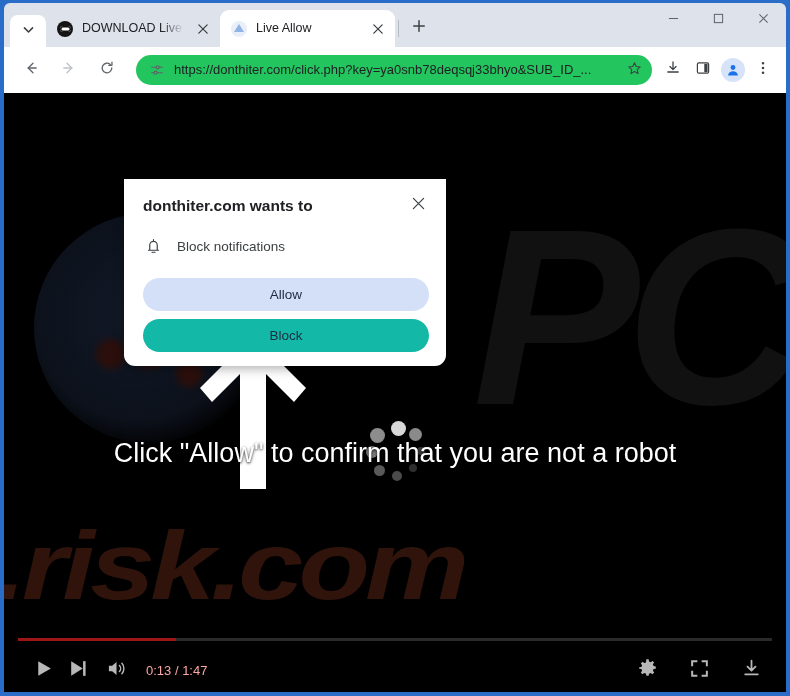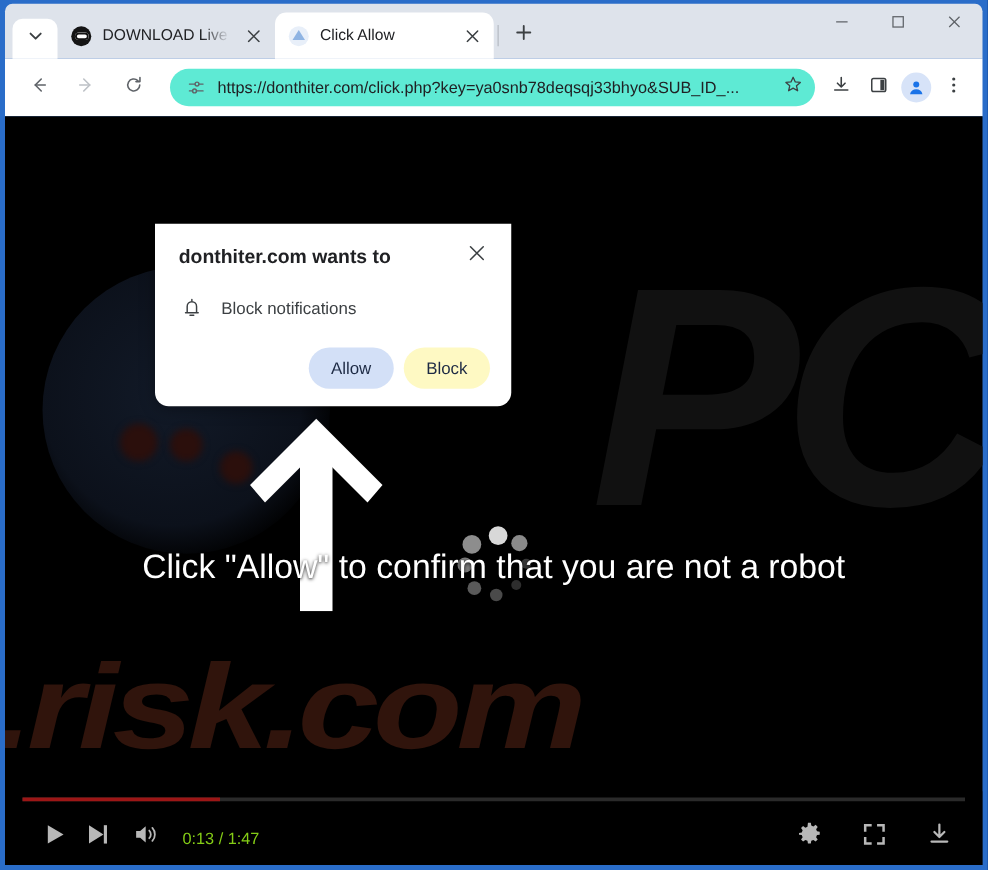--- a/index.html
+++ b/index.html
@@ -162,21 +162,21 @@
     border-radius: 50%;
     cursor: pointer;
     flex: 0 0 auto;
   }
   .tbbtn.nav { margin: 0 4px; }
   .tbbtn svg { width: 16px; height: 16px; }
 
   .omnibox {
     flex: 1 1 auto;
     height: 30px;
-    background: #5eead4;
+    background: #22c55e;
     border-radius: 16px;
     display: flex;
     align-items: center;
     padding: 0 6px 0 12px;
     margin: 0 6px 0 10px;
     min-width: 0;
     cursor: text;
   }
   .omni-lock {
     width: 17px; height: 17px;
@@ -333,33 +333,33 @@
   }
   .pbtn {
     width: 34px; height: 34px;
     display: flex; align-items: center; justify-content: center;
     cursor: pointer;
     flex: 0 0 auto;
   }
   .pbtn svg { width: 21px; height: 21px; }
   .pbtn.vol { margin-left: 6px; }
   .time {
-    color: #84cc16;
+    color: #fca5a5;
     font-size: 13px;
     margin-left: 12px;
     white-space: nowrap;
   }
   .spacer { flex: 1 1 auto; }
   .pbtn.right { margin-left: 18px; }
 
   
   .notif {
     position: absolute;
     left: 120px; top: 86px;
-    width: 285px;
+    width: 322px;
     background: #ffffff;
     border-radius: 0 0 11px 11px;
     box-shadow: 0 2px 12px rgba(0,0,0,.35);
     padding: 16px 17px 14px 19px;
     z-index: 40;
   }
   .notif-head {
     display: flex;
     align-items: flex-start;
   }
@@ -393,34 +393,35 @@
   .notif-bell svg { width: 15px; height: 16px; }
   .notif-perm-label {
     font-size: 13.5px;
     color: #3c4043;
   }
   .notif-actions {
     display: flex;
     justify-content: flex-end;
     gap: 8px;
     margin-top: 22px;
+    flex-direction: column;
   }
   .nbtn {
     min-width: 62px;
     height: 33px;
     border: none;
     border-radius: 17px;
     font-size: 13.5px;
     font-family: "Liberation Sans", sans-serif;
     color: #1d2a44;
     cursor: pointer;
     padding: 0 18px;
   }
   .nbtn.allow { background: #d3e0f7; }
-  .nbtn.block { background: #fef9c3; }
+  .nbtn.block { background: #14b8a6; }
 </style>
 </head>
 <body>
 
 <div class="window">
 
   <div class="tabstrip">
 
     <div class="tab-search">
       <span>
@@ -435,21 +436,21 @@
       <span class="tab-title">DOWNLOAD Live You</span>
       <span class="tab-close">
         <svg viewBox="0 0 12 12">
             <path d="M1 1l10 10M11 1L1 11" stroke="#3c4043" stroke-width="1.5" stroke-linecap="round"></path>
           </svg>
       </span>
     </div>
 
     <div class="tab active" style="width:175px">
       <span class="tab-favicon fav-blue"></span>
-      <span class="tab-title">Click Allow</span>
+      <span class="tab-title">Live Allow</span>
       <span class="tab-close">
         <svg viewBox="0 0 12 12">
             <path d="M1 1l10 10M11 1L1 11" stroke="#3c4043" stroke-width="1.5" stroke-linecap="round"></path>
           </svg>
       </span>
     </div>
 
 
     <div class="tab-sep"></div>
 

